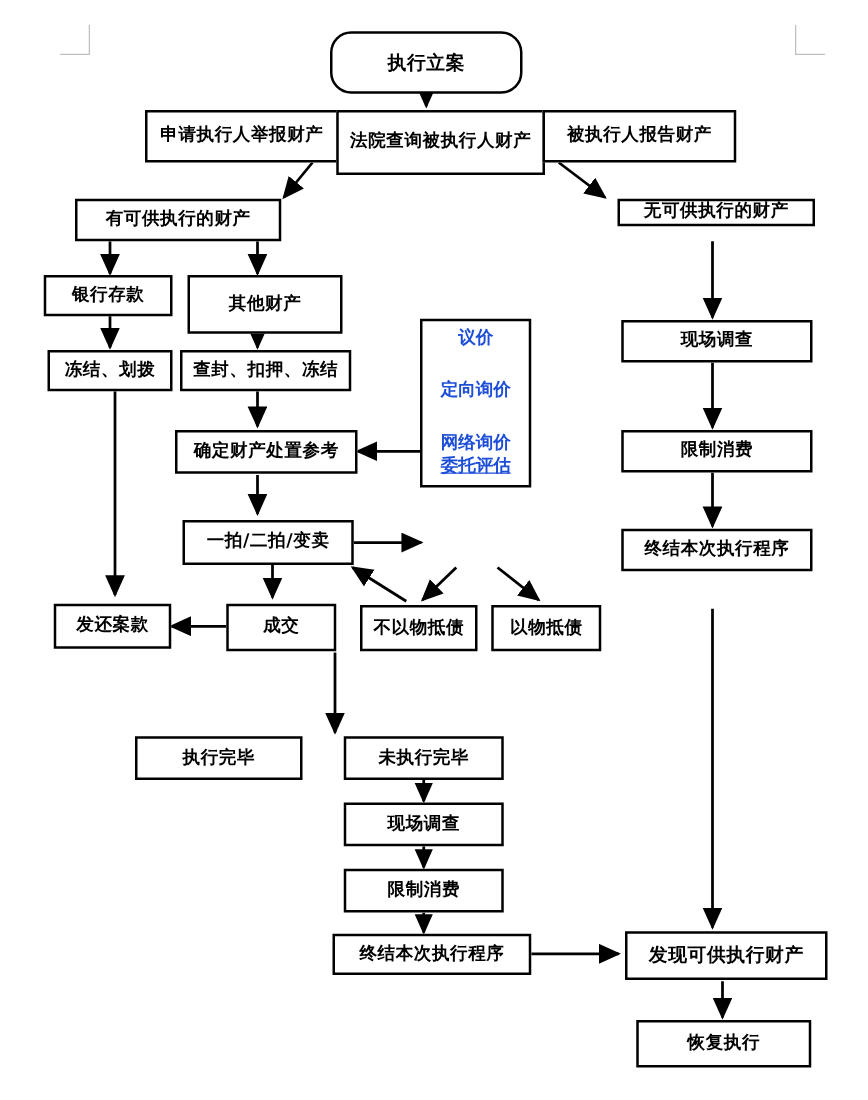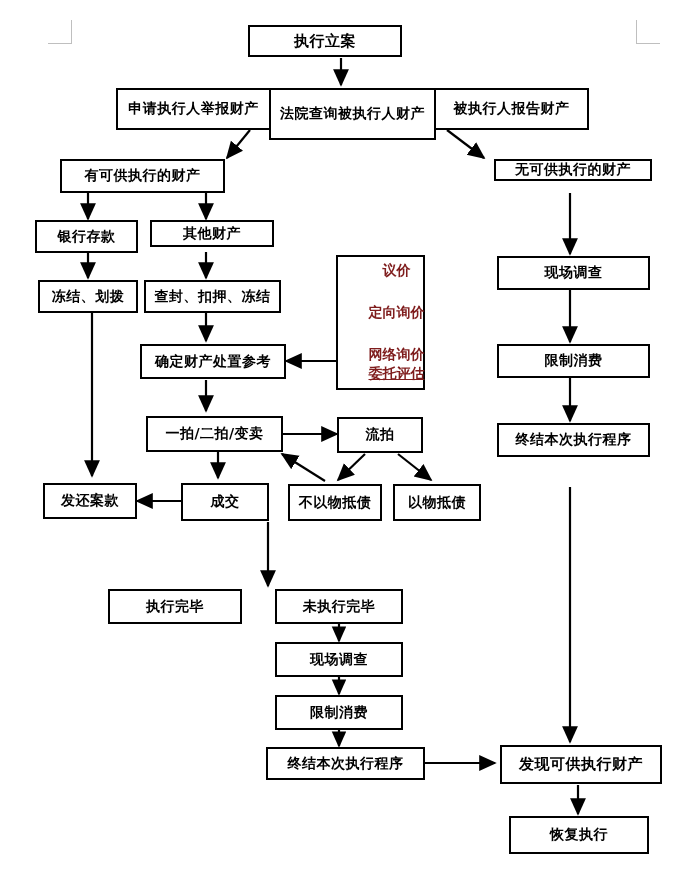--- a/index.html
+++ b/index.html
@@ -43,27 +43,26 @@
   }
   .group-box {
     position: absolute;
     box-sizing: border-box;
     border: 2px solid #000000;
     background: #ffffff;
     z-index: 2;
   }
   .plain-label {
     position: absolute;
-    color: #7f1d1d;
+    color: #1d4ed8;
     font-weight: bold;
     text-align: center;
     z-index: 4;
     line-height: 1.1;
     background: transparent;
-    padding-left: 16px;
   }
   .crop {
     position: absolute;
     z-index: 1;
   }
   .crop .h {
     position: absolute;
     background: #bfbfbf;
     height: 1px;
   }
@@ -149,21 +148,21 @@
 
     <line x1="570" y1="290" x2="570" y2="342" stroke="#000" stroke-width="2.2" marker-end="url(#ah)"></line>
 
     <line x1="570" y1="378" x2="570" y2="421" stroke="#000" stroke-width="2.2" marker-end="url(#ah)"></line>
 
     <line x1="570" y1="487" x2="570" y2="742" stroke="#000" stroke-width="2.2" marker-end="url(#ah)"></line>
 
     <line x1="578" y1="785" x2="578" y2="814" stroke="#000" stroke-width="2.2" marker-end="url(#ah)"></line>
   </svg>
 
-  <div class="node" style="left:248px; top:25px; width:154px; height:32px; font-size:15px;">
+  <div class="node" style="left:264px; top:25px; width:154px; height:50px; font-size:15px;border-radius:17px;">
     <span>执行立案</span>
   </div>
 
   <div class="node" style="left:116px; top:88px; width:155px; height:42px; font-size:14px;">
     <span>申请执行人举报财产</span>
   </div>
   <div class="node" style="left:269px; top:88px; width:167px; height:52px; font-size:14px;">
     <span>法院查询被执行人财产</span>
   </div>
   <div class="node" style="left:434px; top:88px; width:155px; height:42px; font-size:14px;">
@@ -173,21 +172,21 @@
   <div class="node" style="left:60px; top:159px; width:165px; height:34px; font-size:14px;">
     <span>有可供执行的财产</span>
   </div>
   <div class="node" style="left:494px; top:159px; width:158px; height:22px; font-size:14px;">
     <span>无可供执行的财产</span>
   </div>
 
   <div class="node" style="left:35px; top:220px; width:103px; height:33px; font-size:14px;">
     <span>银行存款</span>
   </div>
-  <div class="node" style="left:150px; top:220px; width:124px; height:27px; font-size:14px;align-items:center;">
+  <div class="node" style="left:150px; top:220px; width:124px; height:47px; font-size:14px;align-items:center;">
     <span>其他财产</span>
   </div>
 
   <div class="node" style="left:38px; top:280px; width:100px; height:33px; font-size:14px;">
     <span>冻结、划拨</span>
   </div>
   <div class="node" style="left:144px; top:280px; width:137px; height:33px; font-size:14px;text-align:center;">
     <span>查封、扣押、冻结</span>
   </div>
 
@@ -205,23 +204,20 @@
   <div class="plain-label" style="left:336px; top:347px; width:89px; font-size:14px;">
     <span>网络询价</span>
   </div>
   <div class="plain-label" style="left:336px; top:366px; width:89px; font-size:14px; top:366px;text-decoration:underline;">
     <span>委托评估</span>
   </div>
 
   <div class="node" style="left:146px; top:416px; width:137px; height:36px; font-size:14px;">
     <span>一拍/二拍/变卖</span>
   </div>
-  <div class="node" style="left:337px; top:417px; width:86px; height:36px; font-size:14px;">
-    <span>流拍</span>
-  </div>
 
   <div class="node" style="left:43px; top:483px; width:94px; height:36px; font-size:14px;">
     <span>发还案款</span>
   </div>
   <div class="node" style="left:181px; top:483px; width:88px; height:38px; font-size:14px;">
     <span>成交</span>
   </div>
   <div class="node" style="left:288px; top:484px; width:94px; height:37px; font-size:14px;">
     <span>不以物抵债</span>
   </div>

